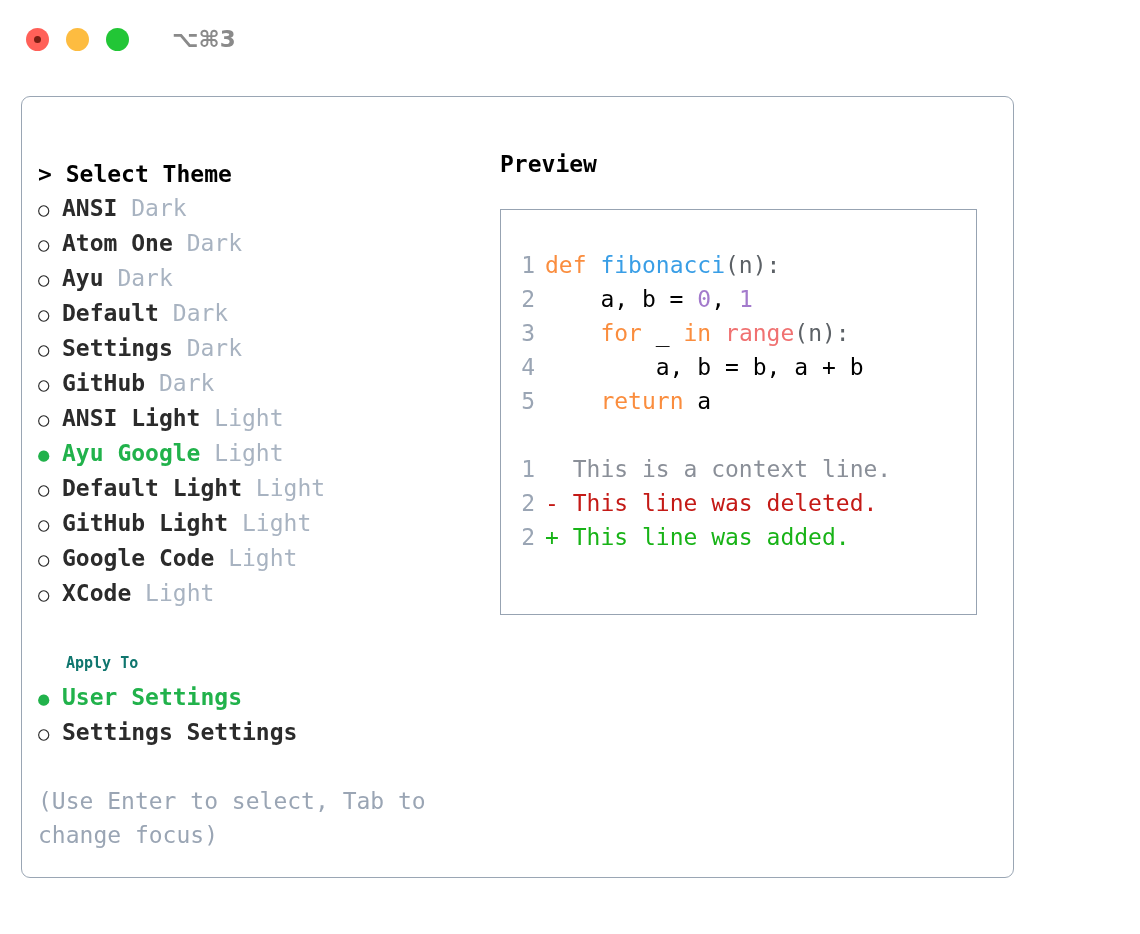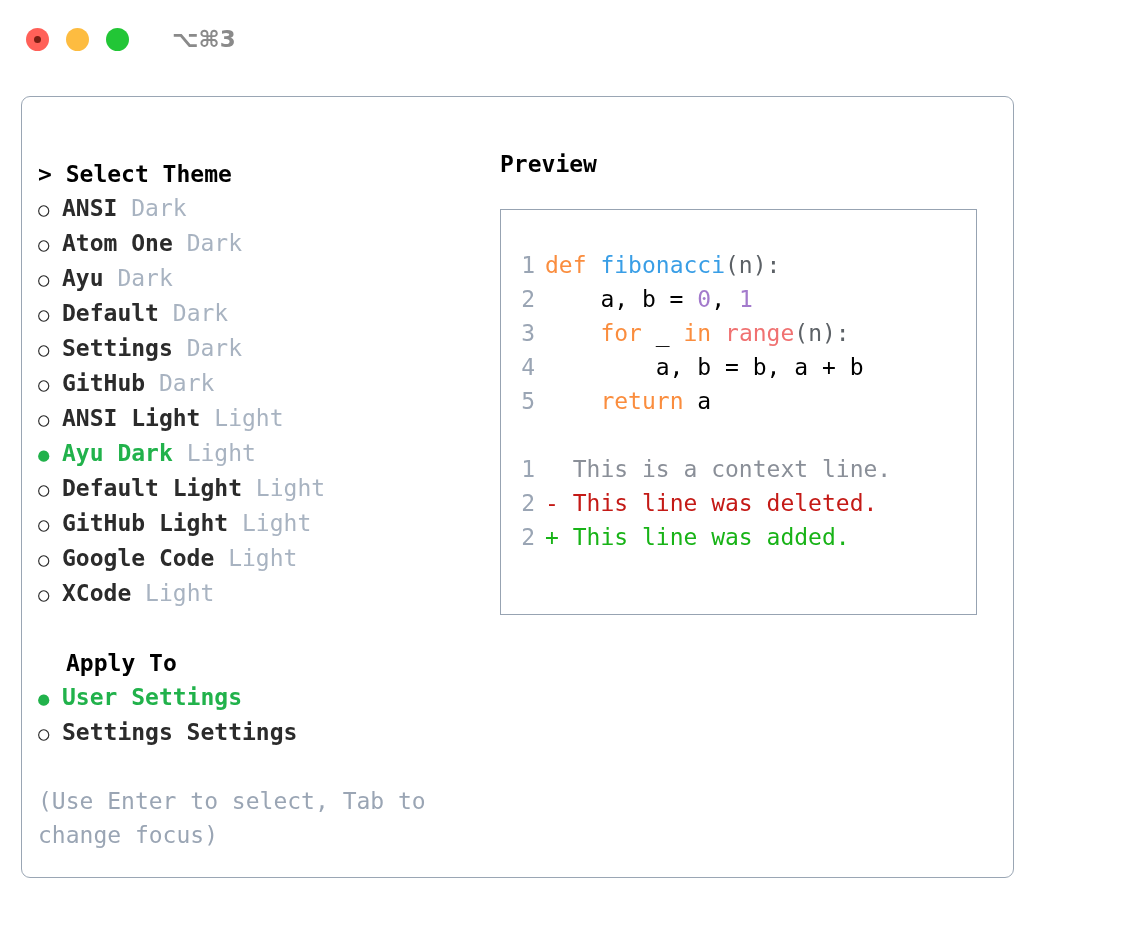--- a/index.html
+++ b/index.html
@@ -123,22 +123,22 @@
   .marker.sel { color: #21b24b; }
   .opt-name { font-weight: bold; color: #2b2b2b; }
   .opt-row.selected .opt-name { color: #21b24b; }
   .opt-tag {
     color: #a8b3c1;
     font-weight: normal;
   }
 
   .apply-block { margin-top: 35px; }
   .apply-title {
-    font-size: 23px;
-    color: #000000;
+    font-size: 15px;
+    color: #0f766e;
     font-weight: bold;
     line-height: 34px;
     padding-left: 28px;
     white-space: pre;
   }
 
   .hint {
     margin-top: 34px;
     font-size: 23px;
     line-height: 34px;
@@ -222,21 +222,21 @@
         <div class="section-title">&gt; Select Theme</div>
 
         <div class="opt-list" id="theme-list">
             <div class="opt-row"><span class="marker">○</span><span class="opt-name">ANSI</span><span class="opt-tag"> Dark</span></div>
             <div class="opt-row"><span class="marker">○</span><span class="opt-name">Atom One</span><span class="opt-tag"> Dark</span></div>
             <div class="opt-row"><span class="marker">○</span><span class="opt-name">Ayu</span><span class="opt-tag"> Dark</span></div>
             <div class="opt-row"><span class="marker">○</span><span class="opt-name">Default</span><span class="opt-tag"> Dark</span></div>
             <div class="opt-row"><span class="marker">○</span><span class="opt-name">Settings</span><span class="opt-tag"> Dark</span></div>
             <div class="opt-row"><span class="marker">○</span><span class="opt-name">GitHub</span><span class="opt-tag"> Dark</span></div>
             <div class="opt-row"><span class="marker">○</span><span class="opt-name">ANSI Light</span><span class="opt-tag"> Light</span></div>
-            <div class="opt-row selected"><span class="marker sel">●</span><span class="opt-name">Ayu Dark</span><span class="opt-tag"> Light</span></div>
+            <div class="opt-row selected"><span class="marker sel">●</span><span class="opt-name">Ayu Google</span><span class="opt-tag"> Light</span></div>
             <div class="opt-row"><span class="marker">○</span><span class="opt-name">Default Light</span><span class="opt-tag"> Light</span></div>
             <div class="opt-row"><span class="marker">○</span><span class="opt-name">GitHub Light</span><span class="opt-tag"> Light</span></div>
             <div class="opt-row"><span class="marker">○</span><span class="opt-name">Google Code</span><span class="opt-tag"> Light</span></div>
             <div class="opt-row"><span class="marker">○</span><span class="opt-name">XCode</span><span class="opt-tag"> Light</span></div>
           </div>
 
         <div class="apply-block">
           <div class="apply-title">Apply To</div>
           <div class="opt-list" id="apply-list">
               <div class="opt-row selected"><span class="marker sel">●</span><span class="opt-name">User Settings</span></div>

